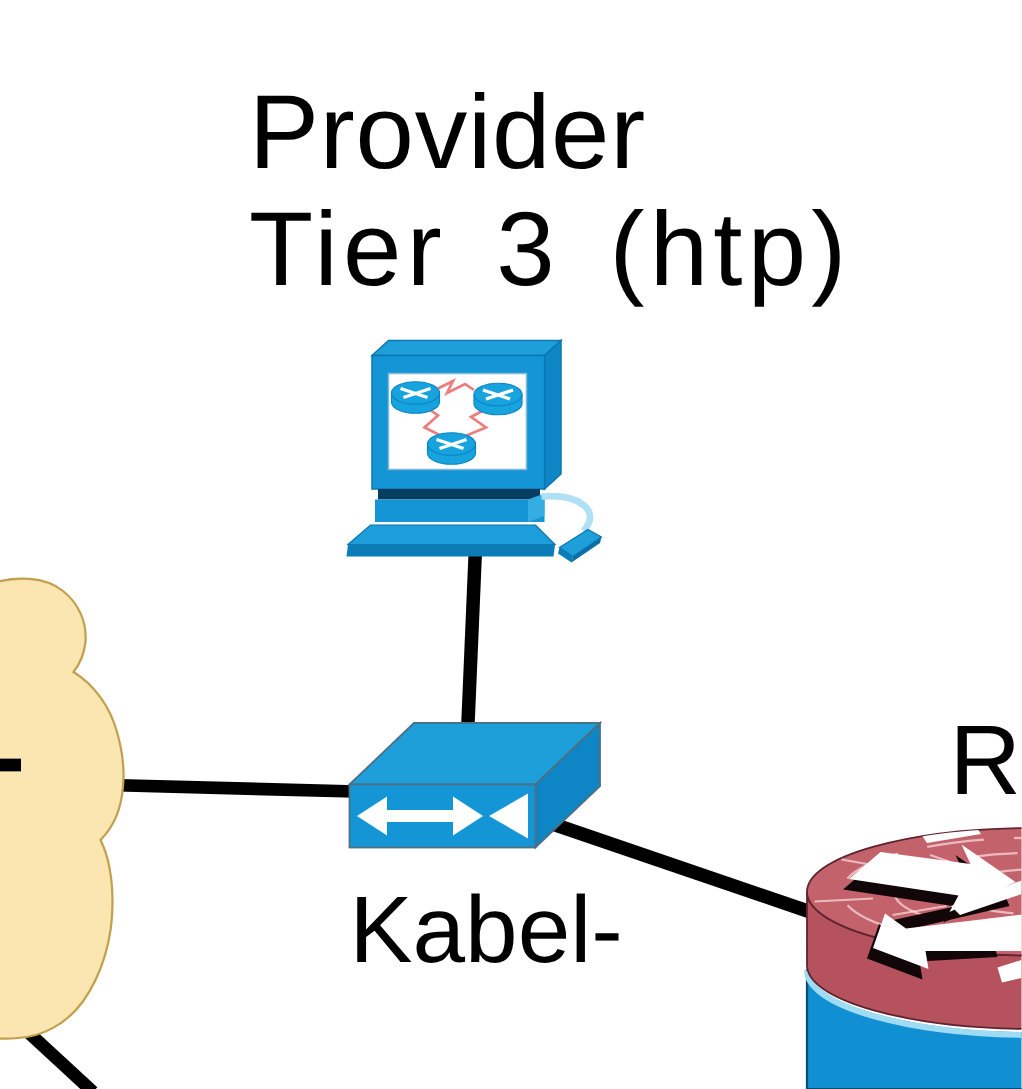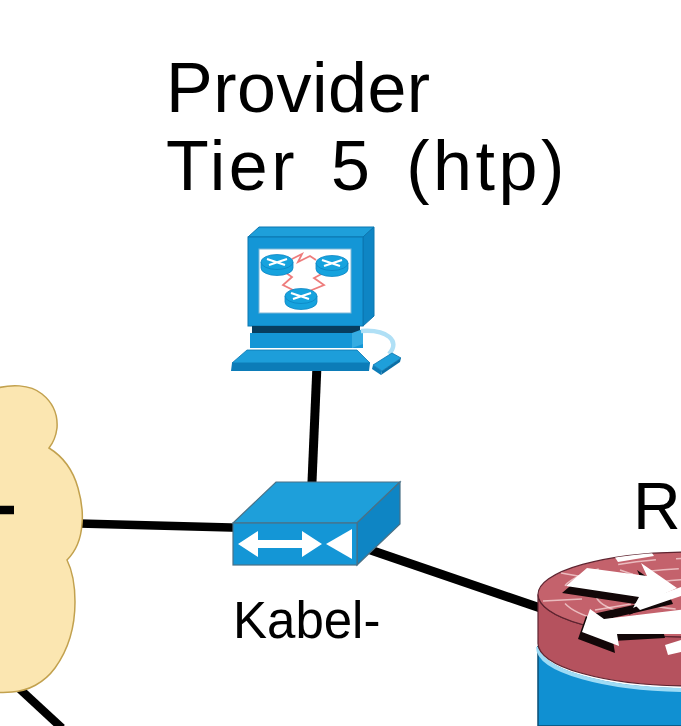--- a/index.html
+++ b/index.html
@@ -1,21 +1,21 @@
 <!DOCTYPE html>
 <html><head>
 <meta charset="utf-8">
 <style>
   html,body{margin:0;padding:0;width:681px;height:726px;background:#fff;overflow:hidden;}
   #stage{position:relative;width:681px;height:564px;font-family:"Liberation Sans",sans-serif;color:#000;}
   svg{position:absolute;left:0;top:0;}
   .txt{position:absolute;}
   .title{left:166px;top:49px;font-size:70px;line-height:78px;letter-spacing:0.5px;}
   .title .l2{letter-spacing:3.5px;word-spacing:10px;}
-  .modemlabel{left:233px;top:591px;font-size:51px;line-height:59px;}
+  .modemlabel{left:233px;top:591px;font-size:63px;line-height:59px;}
   .rlabel{left:633px;top:473px;font-size:66px;line-height:66px;}
 </style>
 </head>
 <body>
 
 <div id="stage">
 <svg width="681" height="726" viewBox="0 0 681 726">
   <defs>
     <clipPath id="capclip">
           <ellipse cx="690" cy="594.5" rx="152" ry="42.5"></ellipse>
@@ -113,19 +113,19 @@
       <polygon points="582,632 590,609 604,619 695,608 707,634 617,634 619,646" fill="#fff"></polygon>
       <polygon points="634,604 681,587 681,596 640,610" fill="#fff"></polygon>
       <polygon points="612,553 648,547 654,556 618,562" fill="#fff"></polygon>
       <polygon points="665,645 681,640 681,652 668,655" fill="#fff"></polygon>
     </g>
   </g>
 </svg>
 
 <div class="txt title">
       <div>Provider</div>
-      <div class="l2">Tier 5 (htp)</div>
+      <div class="l2">Tier 3 (htp)</div>
     </div>
 <div class="txt modemlabel">
       <div>Kabel-</div>
     </div>
 <div class="txt rlabel">R</div>
 </div>
 
 </body></html>

